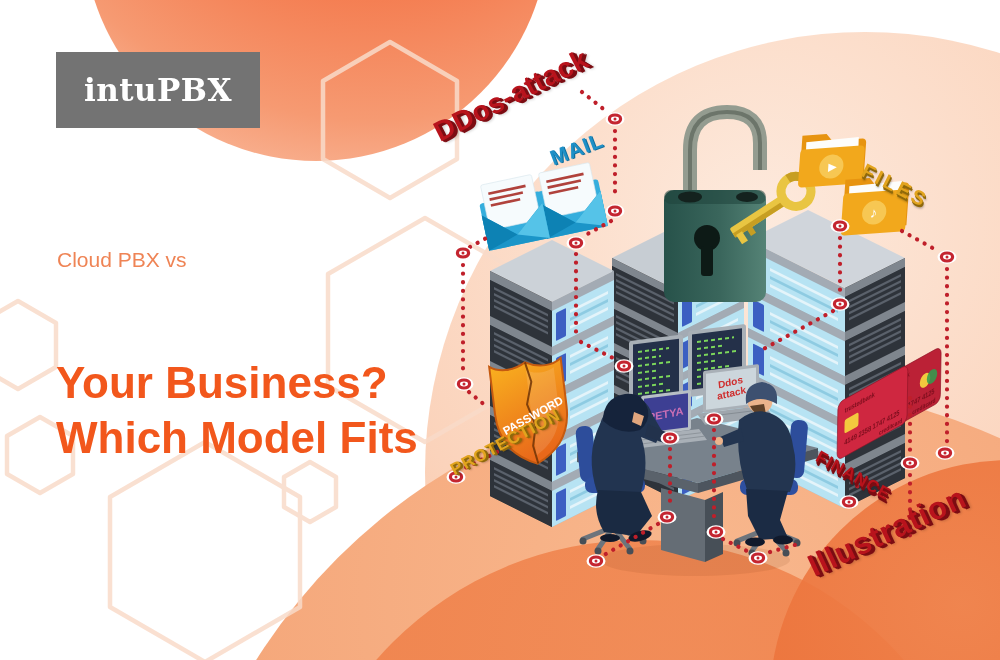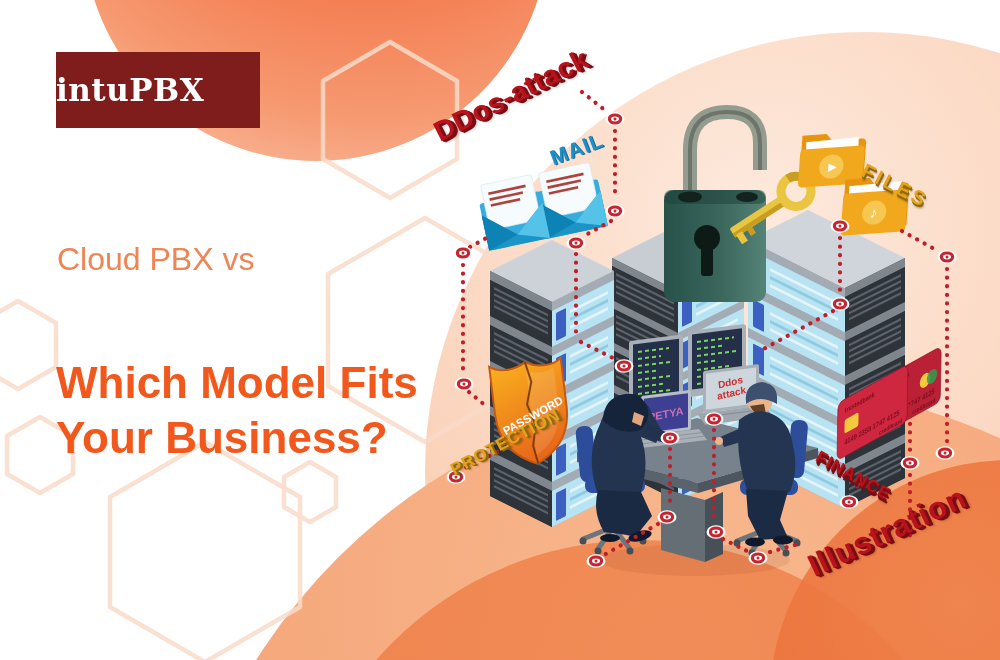--- a/index.html
+++ b/index.html
@@ -13,25 +13,25 @@
     background:radial-gradient(circle at 38% 22%, #fdeadd 0%, #fbd3bb 45%, #f8bd9b 78%, #f5ac85 100%);}
   .blob-bottom{left:165px;top:385px;width:1180px;height:1180px;
     background:radial-gradient(circle at 45% 18%, #f8b88e 0%, #f4a173 55%, #f19260 100%);}
   .blob-deep{left:290px;top:540px;width:700px;height:700px;
     background:radial-gradient(circle at 55% 20%, #f0854f 0%, #ee7940 100%);opacity:.85;}
   .blob-br{left:770px;top:460px;width:480px;height:480px;
     background:radial-gradient(circle at 40% 30%, #ef8049 0%, #e9662d 100%);opacity:.9;}
   
   .hexes{position:absolute;left:0;top:0;}
   
-  .logo{position:absolute;left:56px;top:52px;width:204px;height:76px;background:#7f1d1d;
-        display:flex;align-items:center;}
+  .logo{position:absolute;left:56px;top:52px;width:204px;height:76px;background:#737373;
+        display:flex;align-items:center;justify-content:center;}
   .logo span{color:#ffffff;font-family:"DejaVu Serif",serif;font-weight:bold;font-size:31px;letter-spacing:.5px;}
   
-  .kicker{position:absolute;left:57px;top:233px;font-size:32px;line-height:53px;color:#ef8455;font-weight:500;}
+  .kicker{position:absolute;left:57px;top:233px;font-size:21px;line-height:53px;color:#ef8455;font-weight:500;}
   .title{position:absolute;left:56px;top:355px;font-size:44px;line-height:55px;color:#f2571c;font-weight:700;}
   
   .lbl{position:absolute;font-weight:700;white-space:nowrap;transform-origin:left center;}
   .lbl-red{color:#b8131c;text-shadow:1px 1px 0 #7c0d13,2px 2px 0 #7c0d13,3px 3px 0 #7c0d13,4px 4px 3px rgba(0,0,0,.2);}
   .lbl-gold{color:#e2a41e;text-shadow:1px 1px 0 #8f690c,2px 2px 0 #8f690c,3px 3px 2px rgba(0,0,0,.25);}
   .lbl-ddos{left:436px;top:118px;font-size:28px;transform:rotate(-27deg);letter-spacing:.5px;}
   .lbl-mail{left:551px;top:147px;font-size:21px;color:#1f90c7;text-shadow:1px 1px 0 #0e6d9c;transform:rotate(-21deg);letter-spacing:1px;}
   .lbl-files{left:863px;top:158px;font-size:20px;letter-spacing:3px;transform:rotate(27deg);}
   .lbl-protection{left:452px;top:461px;font-size:17px;letter-spacing:1px;transform:rotate(-28deg);}
   .lbl-finance{left:817px;top:446px;font-size:17px;letter-spacing:1px;transform:rotate(29deg);}
@@ -446,17 +446,17 @@
   <div class="lbl lbl-red lbl-watermark">Illustration</div>
 
   <div class="logo">
     <span>intuPBX</span>
   </div>
 
   <div class="kicker">
     <div>Cloud PBX vs</div>
   </div>
   <div class="title">
+    <div>Your Business?</div>
     <div>Which Model Fits</div>
-    <div>Your Business?</div>
   </div>
 
 </div>
 
 </body></html>

